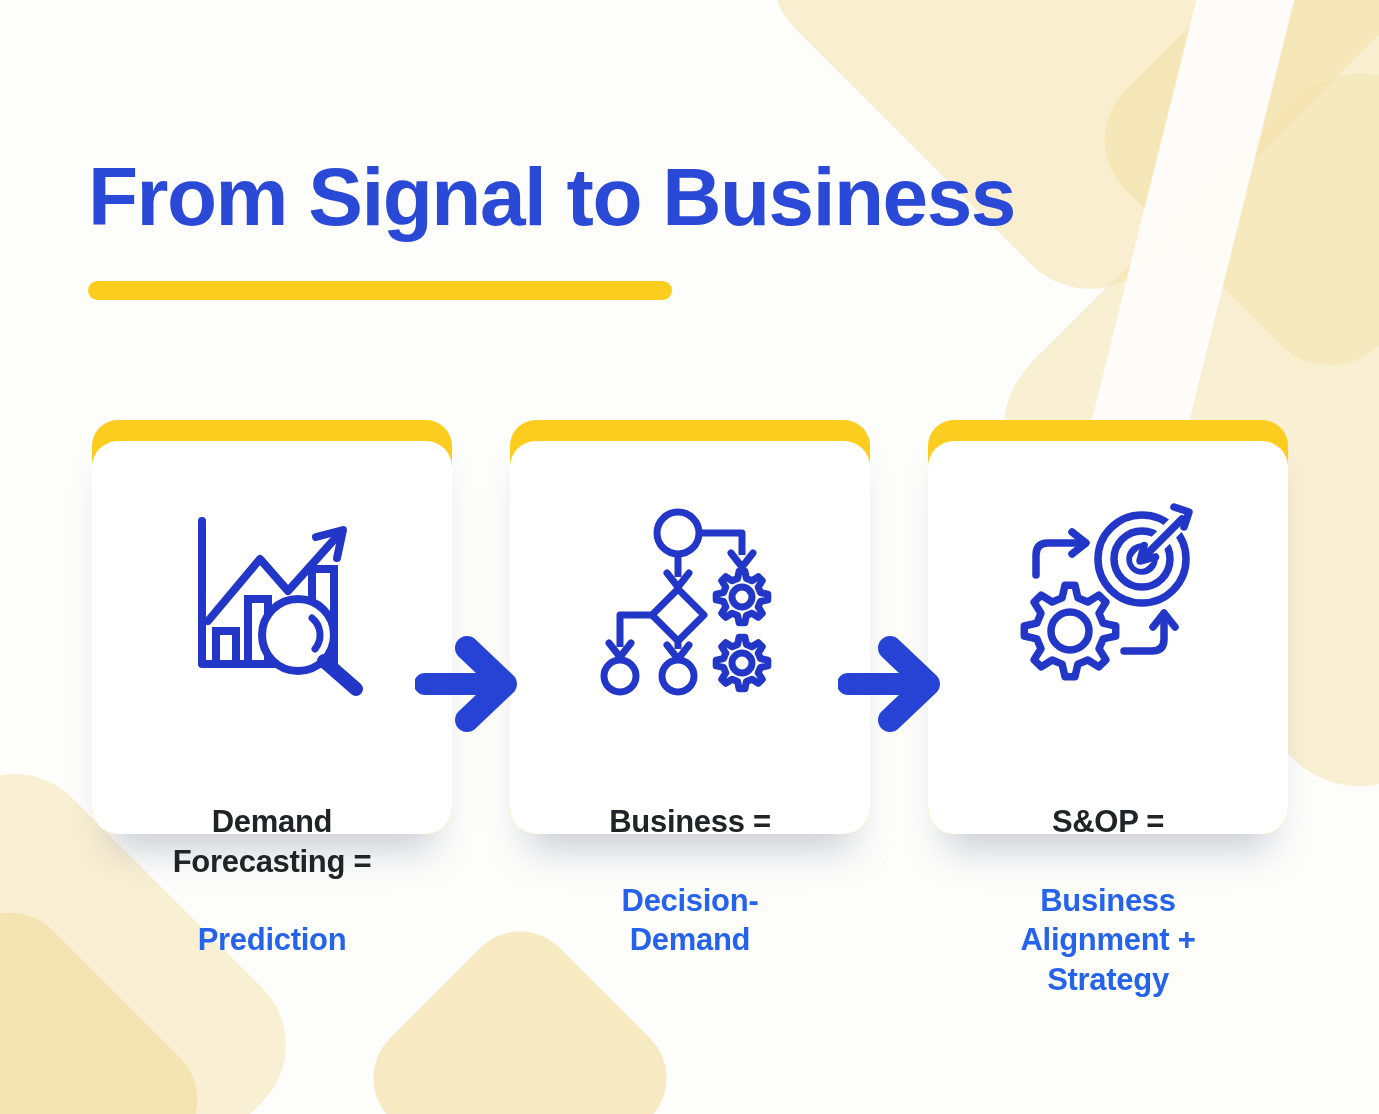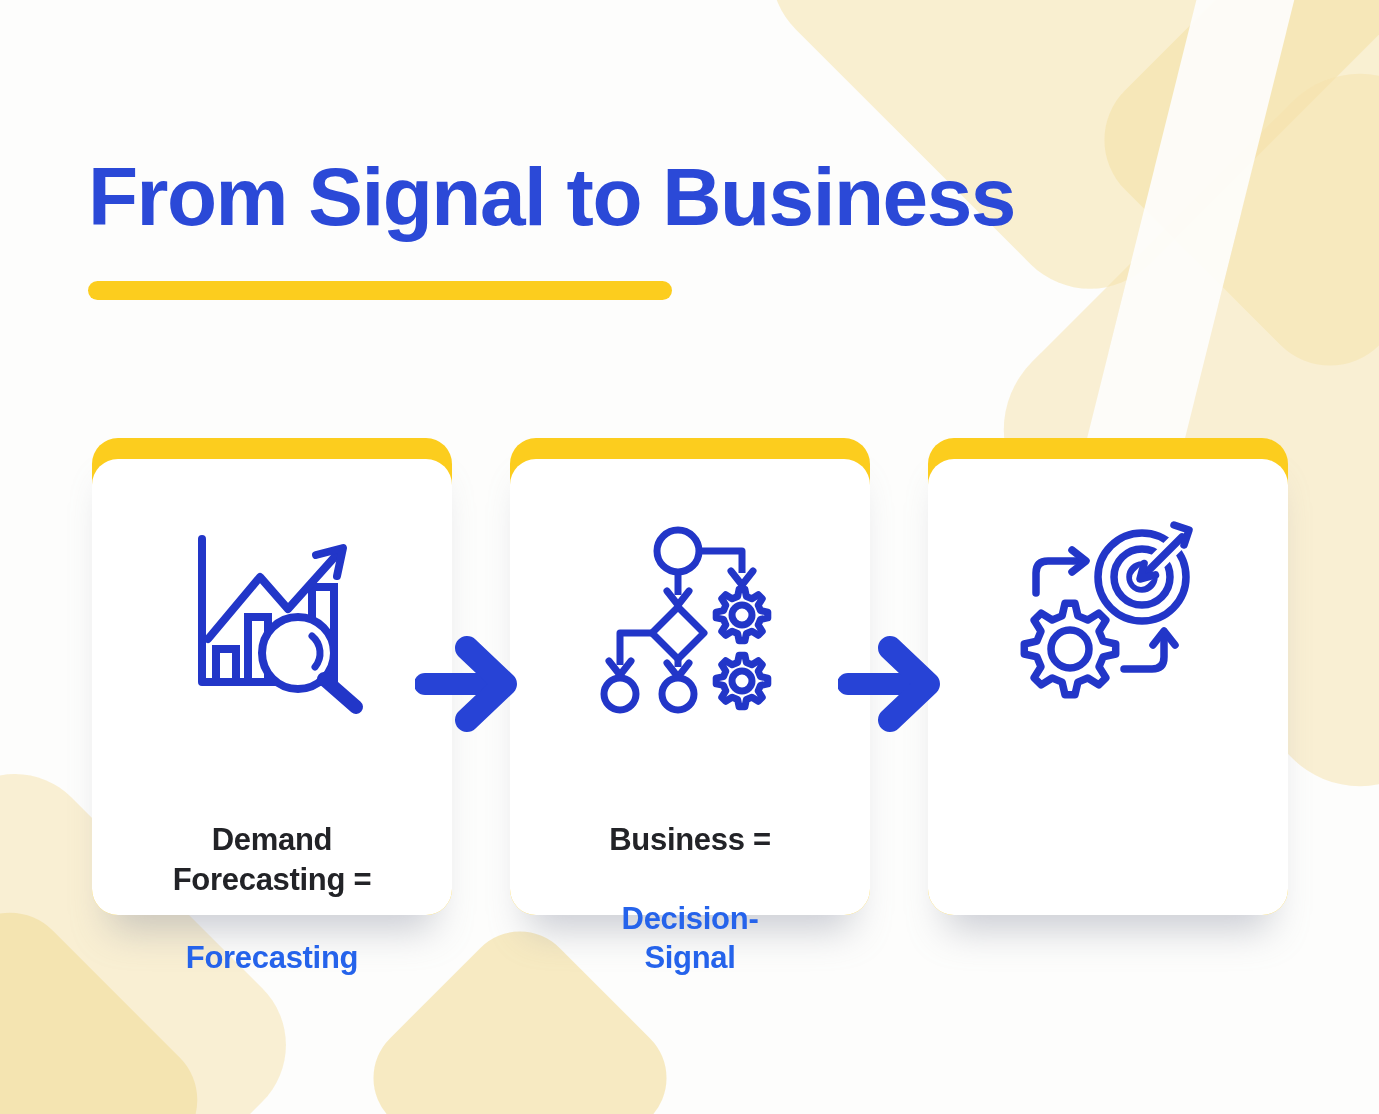--- a/index.html
+++ b/index.html
@@ -32,21 +32,21 @@
     font-size:82px;font-weight:bold;letter-spacing:-1.5px;
     color:var(--title-blue);
   }
   .title-underline{
     position:absolute;left:88px;top:281px;
     width:584px;height:19px;border-radius:10px;
     background:var(--accent-yellow);
   }
 
   .card{
-    position:absolute;top:438px;width:360px;height:477px;
+    position:absolute;top:420px;width:360px;height:414px;
     border-radius:26px;background:var(--accent-yellow);
     box-shadow:0 32px 38px -18px rgba(140,145,160,.45);
   }
   .card.c1{left:92px;} .card.c2{left:510px;} .card.c3{left:928px;}
   .card-body{
     position:absolute;left:0;right:0;top:21px;bottom:0;
     background:#fff;border-radius:26px;
     display:flex;flex-direction:column;align-items:center;
   }
   .card-icon{margin-top:58px;width:200px;height:200px;flex:none;}
@@ -89,21 +89,21 @@
         <rect class="icon-stroke" x="140" y="70" width="22" height="95" stroke-width="8"></rect>
         <path class="icon-stroke" d="M36,122 L88,60 L116,92 L168,34" stroke-width="8" stroke-linecap="round" stroke-linejoin="round"></path>
         <path class="icon-stroke" d="M144,38 L171,31 L165,59" stroke-width="8" stroke-linecap="round" stroke-linejoin="round"></path>
         <circle cx="126" cy="136" r="36" fill="#ffffff" stroke="var(--icon-blue)" stroke-width="8"></circle>
         <path class="icon-stroke" d="M140,119 A22,22 0 0 1 143,150" stroke-width="7" stroke-linecap="round"></path>
         <path class="icon-stroke" d="M152,162 L184,190" stroke-width="14" stroke-linecap="round"></path>
       </svg>
       <div class="card-caption">
         <span class="caption-dark">Demand
 Forecasting =</span>
-        <span class="caption-accent">Forecasting</span>
+        <span class="caption-accent">Prediction</span>
       </div>
     </div>
   </div>
 
   <div class="card c2">
     <div class="card-body">
       <svg class="card-icon" viewBox="0 0 200 200">
         <circle class="icon-stroke" cx="88" cy="34" r="21" stroke-width="7"></circle>
         <path class="icon-stroke" d="M109,34 H152 V56" stroke-width="7" stroke-linejoin="round"></path>
         <path class="icon-stroke" d="M141,54 L152,68 L163,54" stroke-width="7" stroke-linecap="round" stroke-linejoin="round"></path>
@@ -117,21 +117,21 @@
         <path class="icon-stroke" d="M77,146 L88,160 L99,146" stroke-width="7" stroke-linecap="round" stroke-linejoin="round"></path>
         <circle class="icon-stroke" cx="88" cy="177" r="16" stroke-width="7"></circle>
         <path class="icon-stroke" stroke-width="7" stroke-linejoin="round" d="M147.6,79.5 L149.1,72.2 L154.9,72.2 L156.4,79.5 L161.9,81.8 L168.3,77.7 L172.3,81.7 L168.2,88.1 L170.5,93.6 L177.8,95.1 L177.8,100.9 L170.5,102.4 L168.2,107.9 L172.3,114.3 L168.3,118.3 L161.9,114.2 L156.4,116.5 L154.9,123.8 L149.1,123.8 L147.6,116.5 L142.1,114.2 L135.7,118.3 L131.7,114.3 L135.8,107.9 L133.5,102.4 L126.2,100.9 L126.2,95.1 L133.5,93.6 L135.8,88.1 L131.7,81.7 L135.7,77.7 L142.1,81.8 Z"></path>
         <circle class="icon-stroke" cx="152" cy="98" r="10" stroke-width="7"></circle>
         <path class="icon-stroke" stroke-width="7" stroke-linejoin="round" d="M147.6,145.5 L149.1,138.2 L154.9,138.2 L156.4,145.5 L161.9,147.8 L168.3,143.7 L172.3,147.7 L168.2,154.1 L170.5,159.6 L177.8,161.1 L177.8,166.9 L170.5,168.4 L168.2,173.9 L172.3,180.3 L168.3,184.3 L161.9,180.2 L156.4,182.5 L154.9,189.8 L149.1,189.8 L147.6,182.5 L142.1,180.2 L135.7,184.3 L131.7,180.3 L135.8,173.9 L133.5,168.4 L126.2,166.9 L126.2,161.1 L133.5,159.6 L135.8,154.1 L131.7,147.7 L135.7,143.7 L142.1,147.8 Z"></path>
         <circle class="icon-stroke" cx="152" cy="164" r="10" stroke-width="7"></circle>
       </svg>
       <div class="card-caption">
         <span class="caption-dark">Business =</span>
         <span class="caption-accent">Decision-
-Signal</span>
+Demand</span>
       </div>
     </div>
   </div>
 
   <div class="card c3">
     <div class="card-body">
       <svg class="card-icon" viewBox="0 0 200 200">
         <path class="icon-stroke" stroke-width="7.5" stroke-linejoin="round" d="M54.1,98.9 L57.0,86.3 L67.0,86.3 L69.9,98.9 L79.8,103.0 L90.8,96.1 L97.9,103.2 L91.0,114.2 L95.1,124.1 L107.7,127.0 L107.7,137.0 L95.1,139.9 L91.0,149.8 L97.9,160.8 L90.8,167.9 L79.8,161.0 L69.9,165.1 L67.0,177.7 L57.0,177.7 L54.1,165.1 L44.2,161.0 L33.2,167.9 L26.1,160.8 L33.0,149.8 L28.9,139.9 L16.3,137.0 L16.3,127.0 L28.9,124.1 L33.0,114.2 L26.1,103.2 L33.2,96.1 L44.2,103.0 Z"></path>
         <circle class="icon-stroke" cx="62" cy="132" r="19" stroke-width="7.5"></circle>
         <circle class="icon-stroke" cx="134" cy="60" r="44" stroke-width="7.5"></circle>
@@ -139,20 +139,26 @@
         <circle class="icon-stroke" cx="134" cy="60" r="12" stroke-width="7.5"></circle>
         <path d="M176,18 L133,61" stroke="#ffffff" stroke-width="18" fill="none" stroke-linecap="round"></path>
         <path class="icon-stroke" d="M174,20 L133,61" stroke-width="7.5" stroke-linecap="round"></path>
         <path class="icon-stroke" d="M147.5,57.9 L132,62 L136.1,46.5" stroke-width="7.5" stroke-linecap="round" stroke-linejoin="round"></path>
         <path class="icon-stroke" d="M166,8 L181,13 L176,28" stroke-width="7.5" stroke-linecap="round" stroke-linejoin="round"></path>
         <path class="icon-stroke" d="M28,76 V56 Q28,44 40,44 H74" stroke-width="7.5" stroke-linecap="round"></path>
         <path class="icon-stroke" d="M64,33 L78,44 L64,55" stroke-width="7.5" stroke-linecap="round" stroke-linejoin="round"></path>
         <path class="icon-stroke" d="M116,152 H144 Q156,152 156,140 V118" stroke-width="7.5" stroke-linecap="round"></path>
         <path class="icon-stroke" d="M145,128 L156,114 L167,128" stroke-width="7.5" stroke-linecap="round" stroke-linejoin="round"></path>
       </svg>
+      <div class="card-caption">
+        <span class="caption-dark">S&amp;OP =</span>
+        <span class="caption-accent">Business
+Alignment +
+Strategy</span>
+      </div>
     </div>
   </div>
 
   <svg class="flow-arrow a1" viewBox="0 0 130 100">
     <path d="M10,50 H72" stroke="var(--arrow-blue)" stroke-width="22" stroke-linecap="round" fill="none"></path>
     <path d="M52,14 L90,50 L52,86" stroke="var(--arrow-blue)" stroke-width="24" stroke-linecap="round" stroke-linejoin="round" fill="none"></path>
   </svg>
   <svg class="flow-arrow a2" viewBox="0 0 130 100">
     <path d="M10,50 H72" stroke="var(--arrow-blue)" stroke-width="22" stroke-linecap="round" fill="none"></path>
     <path d="M52,14 L90,50 L52,86" stroke="var(--arrow-blue)" stroke-width="24" stroke-linecap="round" stroke-linejoin="round" fill="none"></path>

